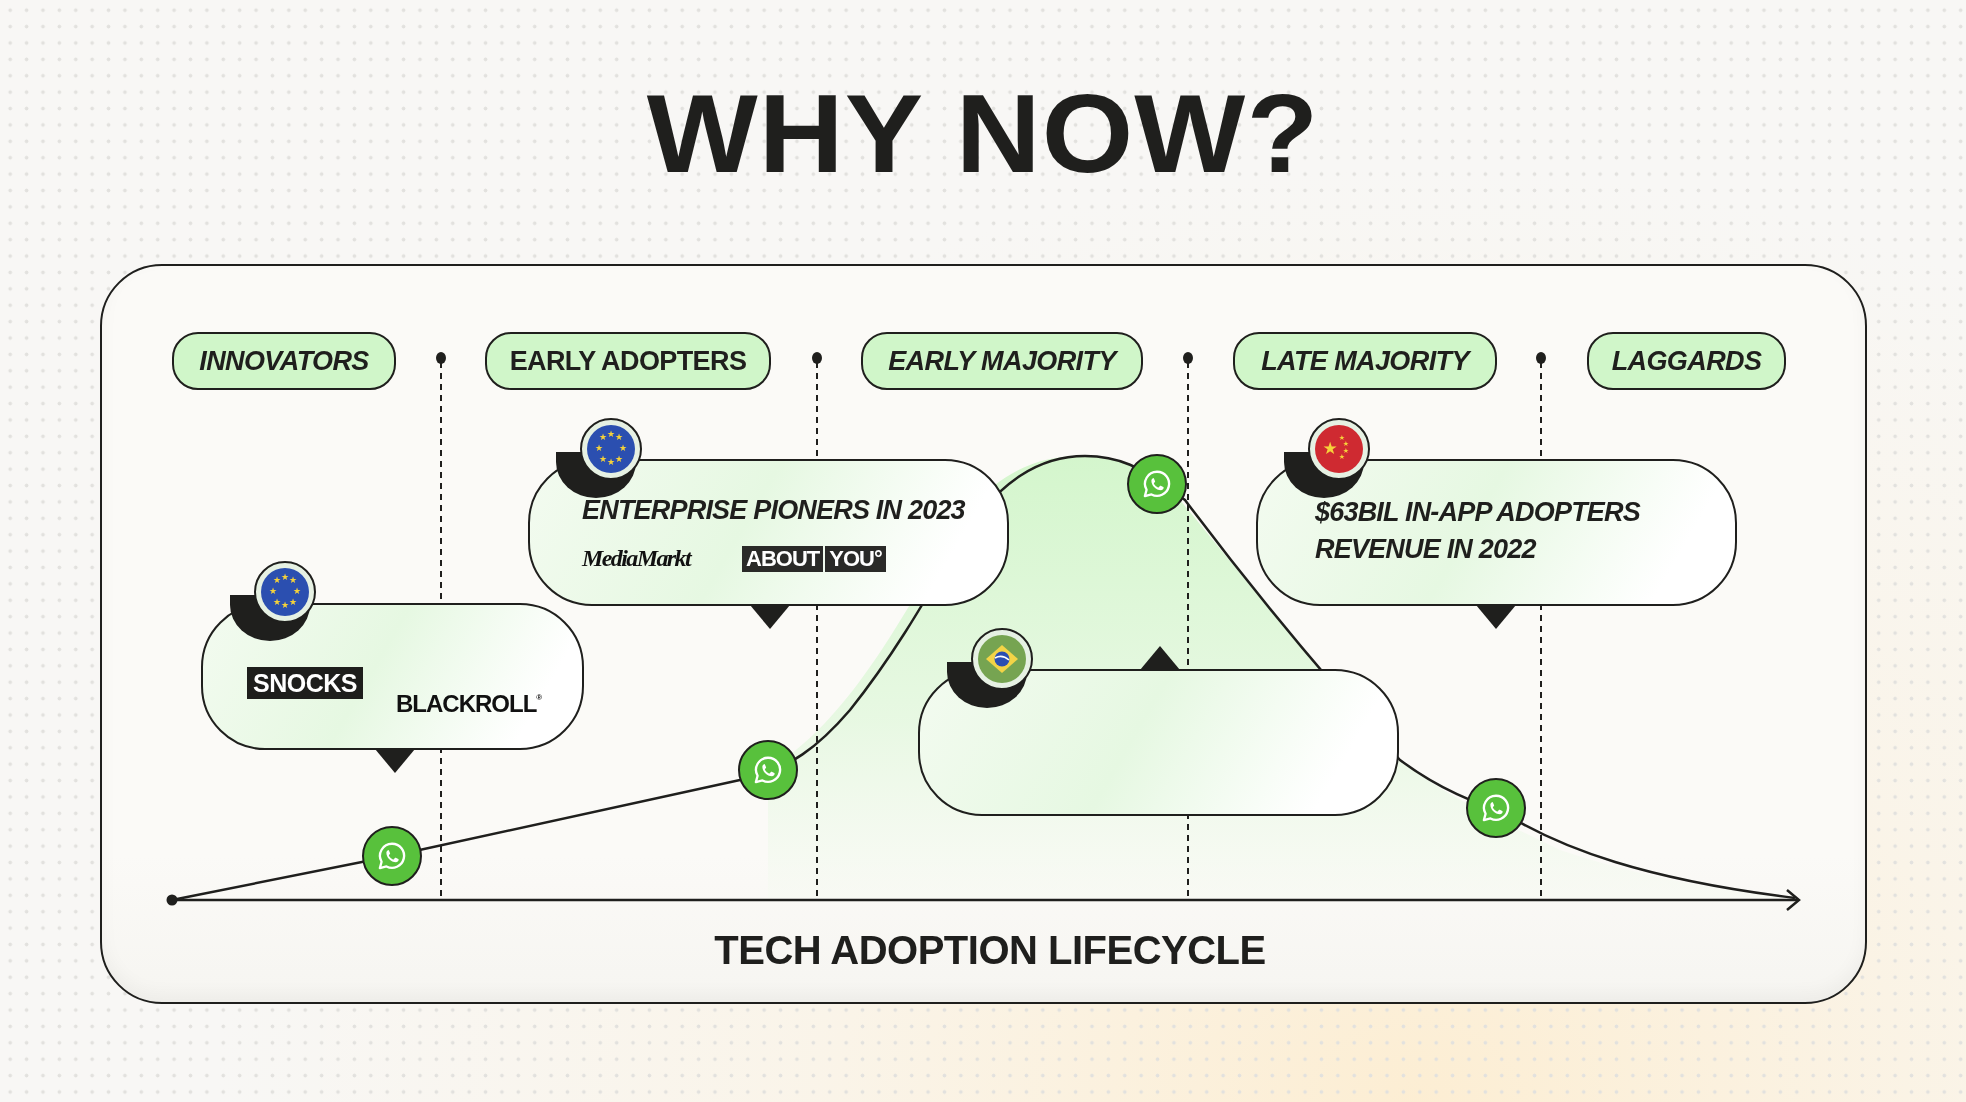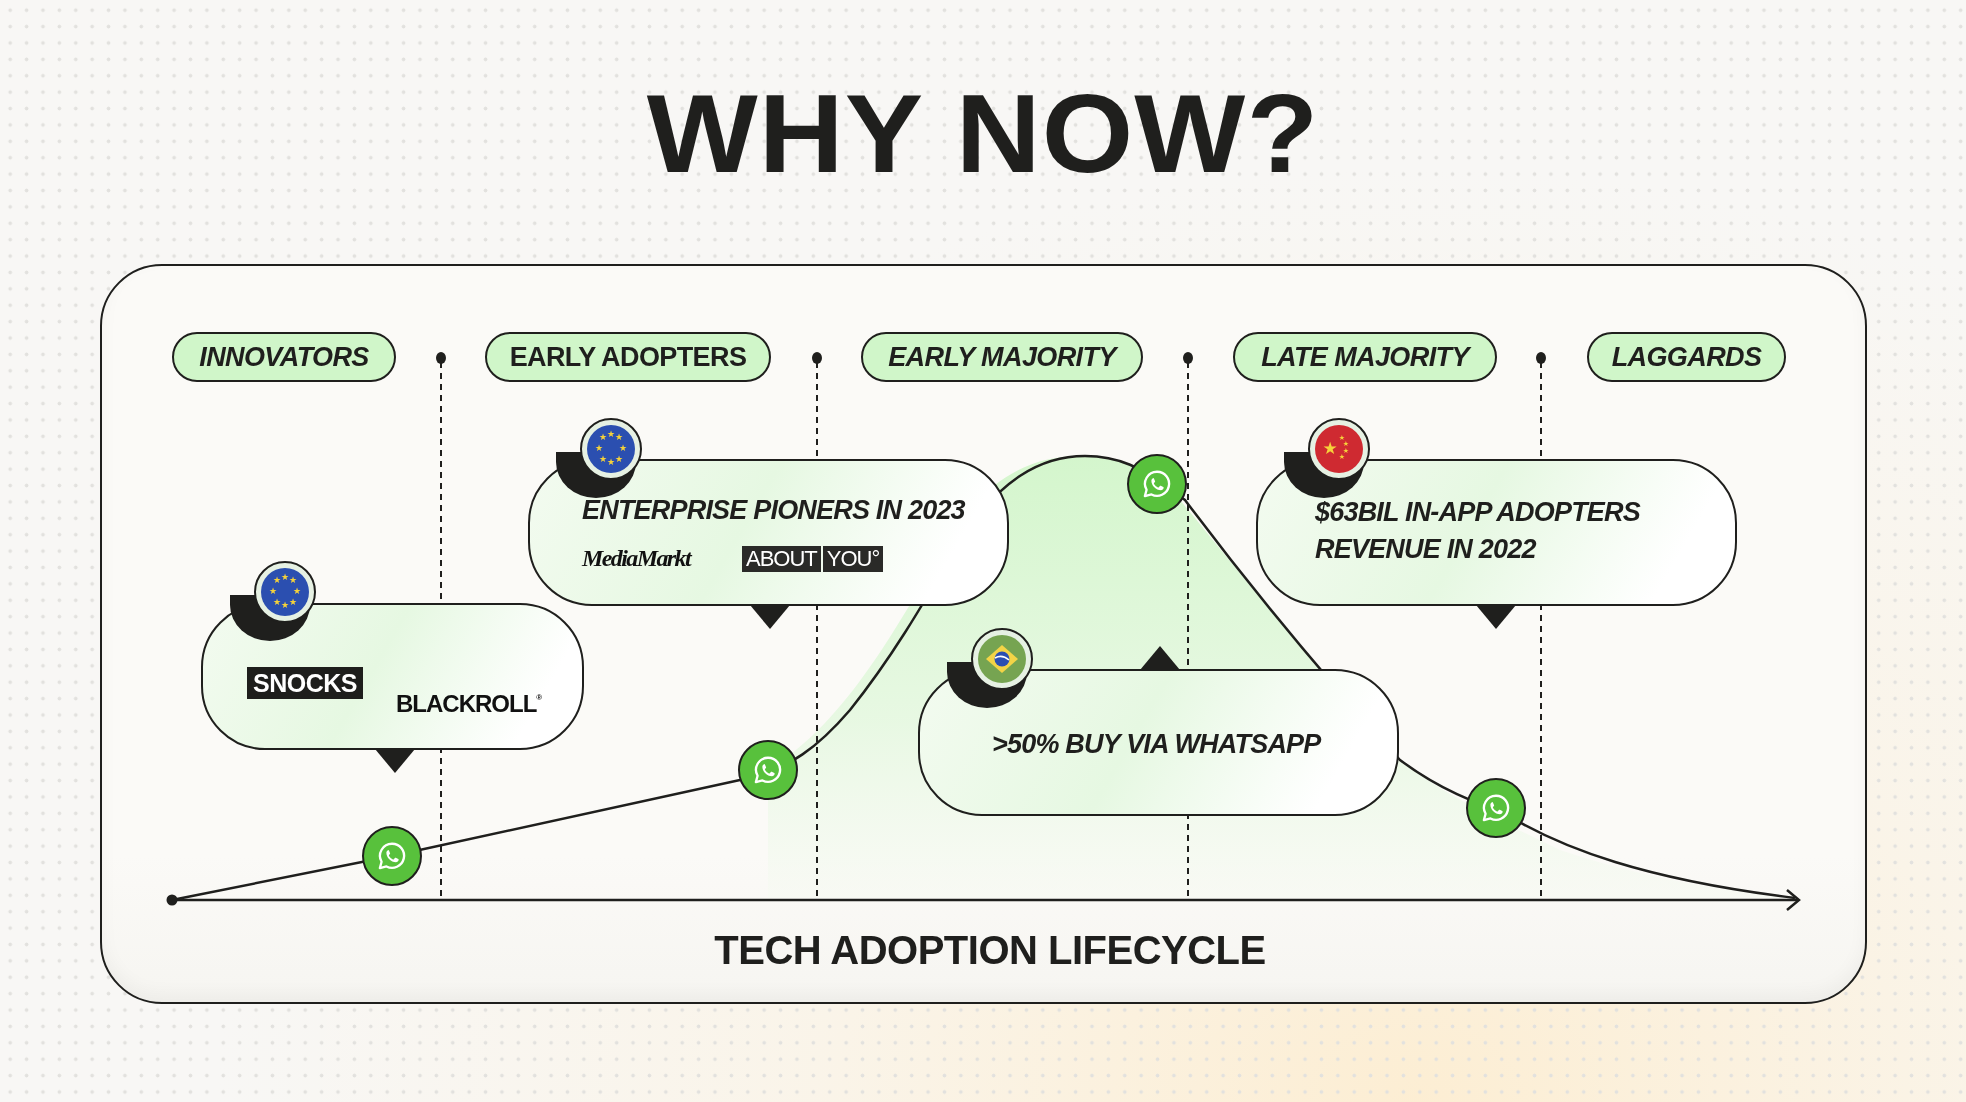--- a/index.html
+++ b/index.html
@@ -24,21 +24,21 @@
       transform: scaleX(1.05);
     }
     .card {
       position: absolute; left: 100px; top: 264px; width: 1767px; height: 740px;
       border: 2.5px solid #1f1f1d; border-radius: 62px;
       background: linear-gradient(180deg, #fbfaf7 0%, #fbfaf7 80%, #f6f5f1 100%);
       box-shadow: inset 0 -8px 18px rgba(0,0,0,0.04);
     }
     svg.graph { position: absolute; left: 0; top: 0; width: 1966px; height: 1102px; pointer-events: none; }
     .pill {
-      position: absolute; top: 332px; height: 50px;
+      position: absolute; top: 332px; height: 58px;
       border: 2.5px solid #1f1f1d; border-radius: 26px;
       background: #d0f6c9;
       display: flex; align-items: center; justify-content: center;
       font-weight: 700; font-size: 27px; letter-spacing: -0.6px;
       color: #1f1f1d;
     }
     .pill.italic { font-style: italic; }
     .bubble {
       position: absolute;
       border: 2.5px solid #1f1f1d;
@@ -75,21 +75,21 @@
     .logo-blackroll {
       position: absolute; color: #111; font-weight: 700; font-size: 24px; letter-spacing: -1px;
     }
     .logo-blackroll sup { font-size: 8px; vertical-align: 12px; }
     .logo-mediamarkt {
       position: absolute; color: #111; font-weight: 700; font-style: italic;
       font-size: 24px; letter-spacing: -1.6px; font-family: "Liberation Serif", serif;
     }
     .logo-aboutyou { position: absolute; display: flex; gap: 2px; }
     .logo-aboutyou span {
-      background: #2a2a28; color: #fff; font-weight: 400; font-size: 22px;
+      background: #2a2a28; color: #fff; font-weight: 700; font-size: 22px;
       letter-spacing: -1px; padding: 0 4px; line-height: 26px;
     }
     .wa {
       position: absolute; width: 60px; height: 60px; border-radius: 50%;
       background: #58c13c; border: 2.5px solid #1f1f1d;
       display: flex; align-items: center; justify-content: center;
     }
     .wa svg { width: 34px; height: 34px; }
     .axis-label {
       position: absolute; left: 0; top: 928px; width: 1966px; text-align: center;
@@ -150,21 +150,20 @@
   <div class="text" style="left:52px;top:34px;">ENTERPRISE PIONERS IN 2023</div>
   <div class="logo-mediamarkt" style="left:52px;top:84px;">MediaMarkt</div>
   <div class="logo-aboutyou" style="left:212px;top:85px;">
     <span>ABOUT</span>
       <span>YOU°</span>
   </div>
   <div class="tail down" style="left:220px;"></div>
 </div>
 
 <div class="bubble" style="left:918px;top:669px;width:481px;height:147px;">
-  <div class="text" style="left:72px;top:58px;">&gt;50% BUY VIA WHATSAPP</div>
   <div class="tail up" style="left:220px;"></div>
 </div>
 
 <div class="bubble" style="left:1256px;top:459px;width:481px;height:147px;">
   <div class="text" style="left:57px;top:36px;">$63BIL IN-APP ADOPTERS</div>
   <div class="text" style="left:57px;top:73px;">REVENUE IN 2022</div>
   <div class="tail down" style="left:218px;"></div>
 </div>
 
 <div class="flag-wrap" style="left:244px;top:561px;">

